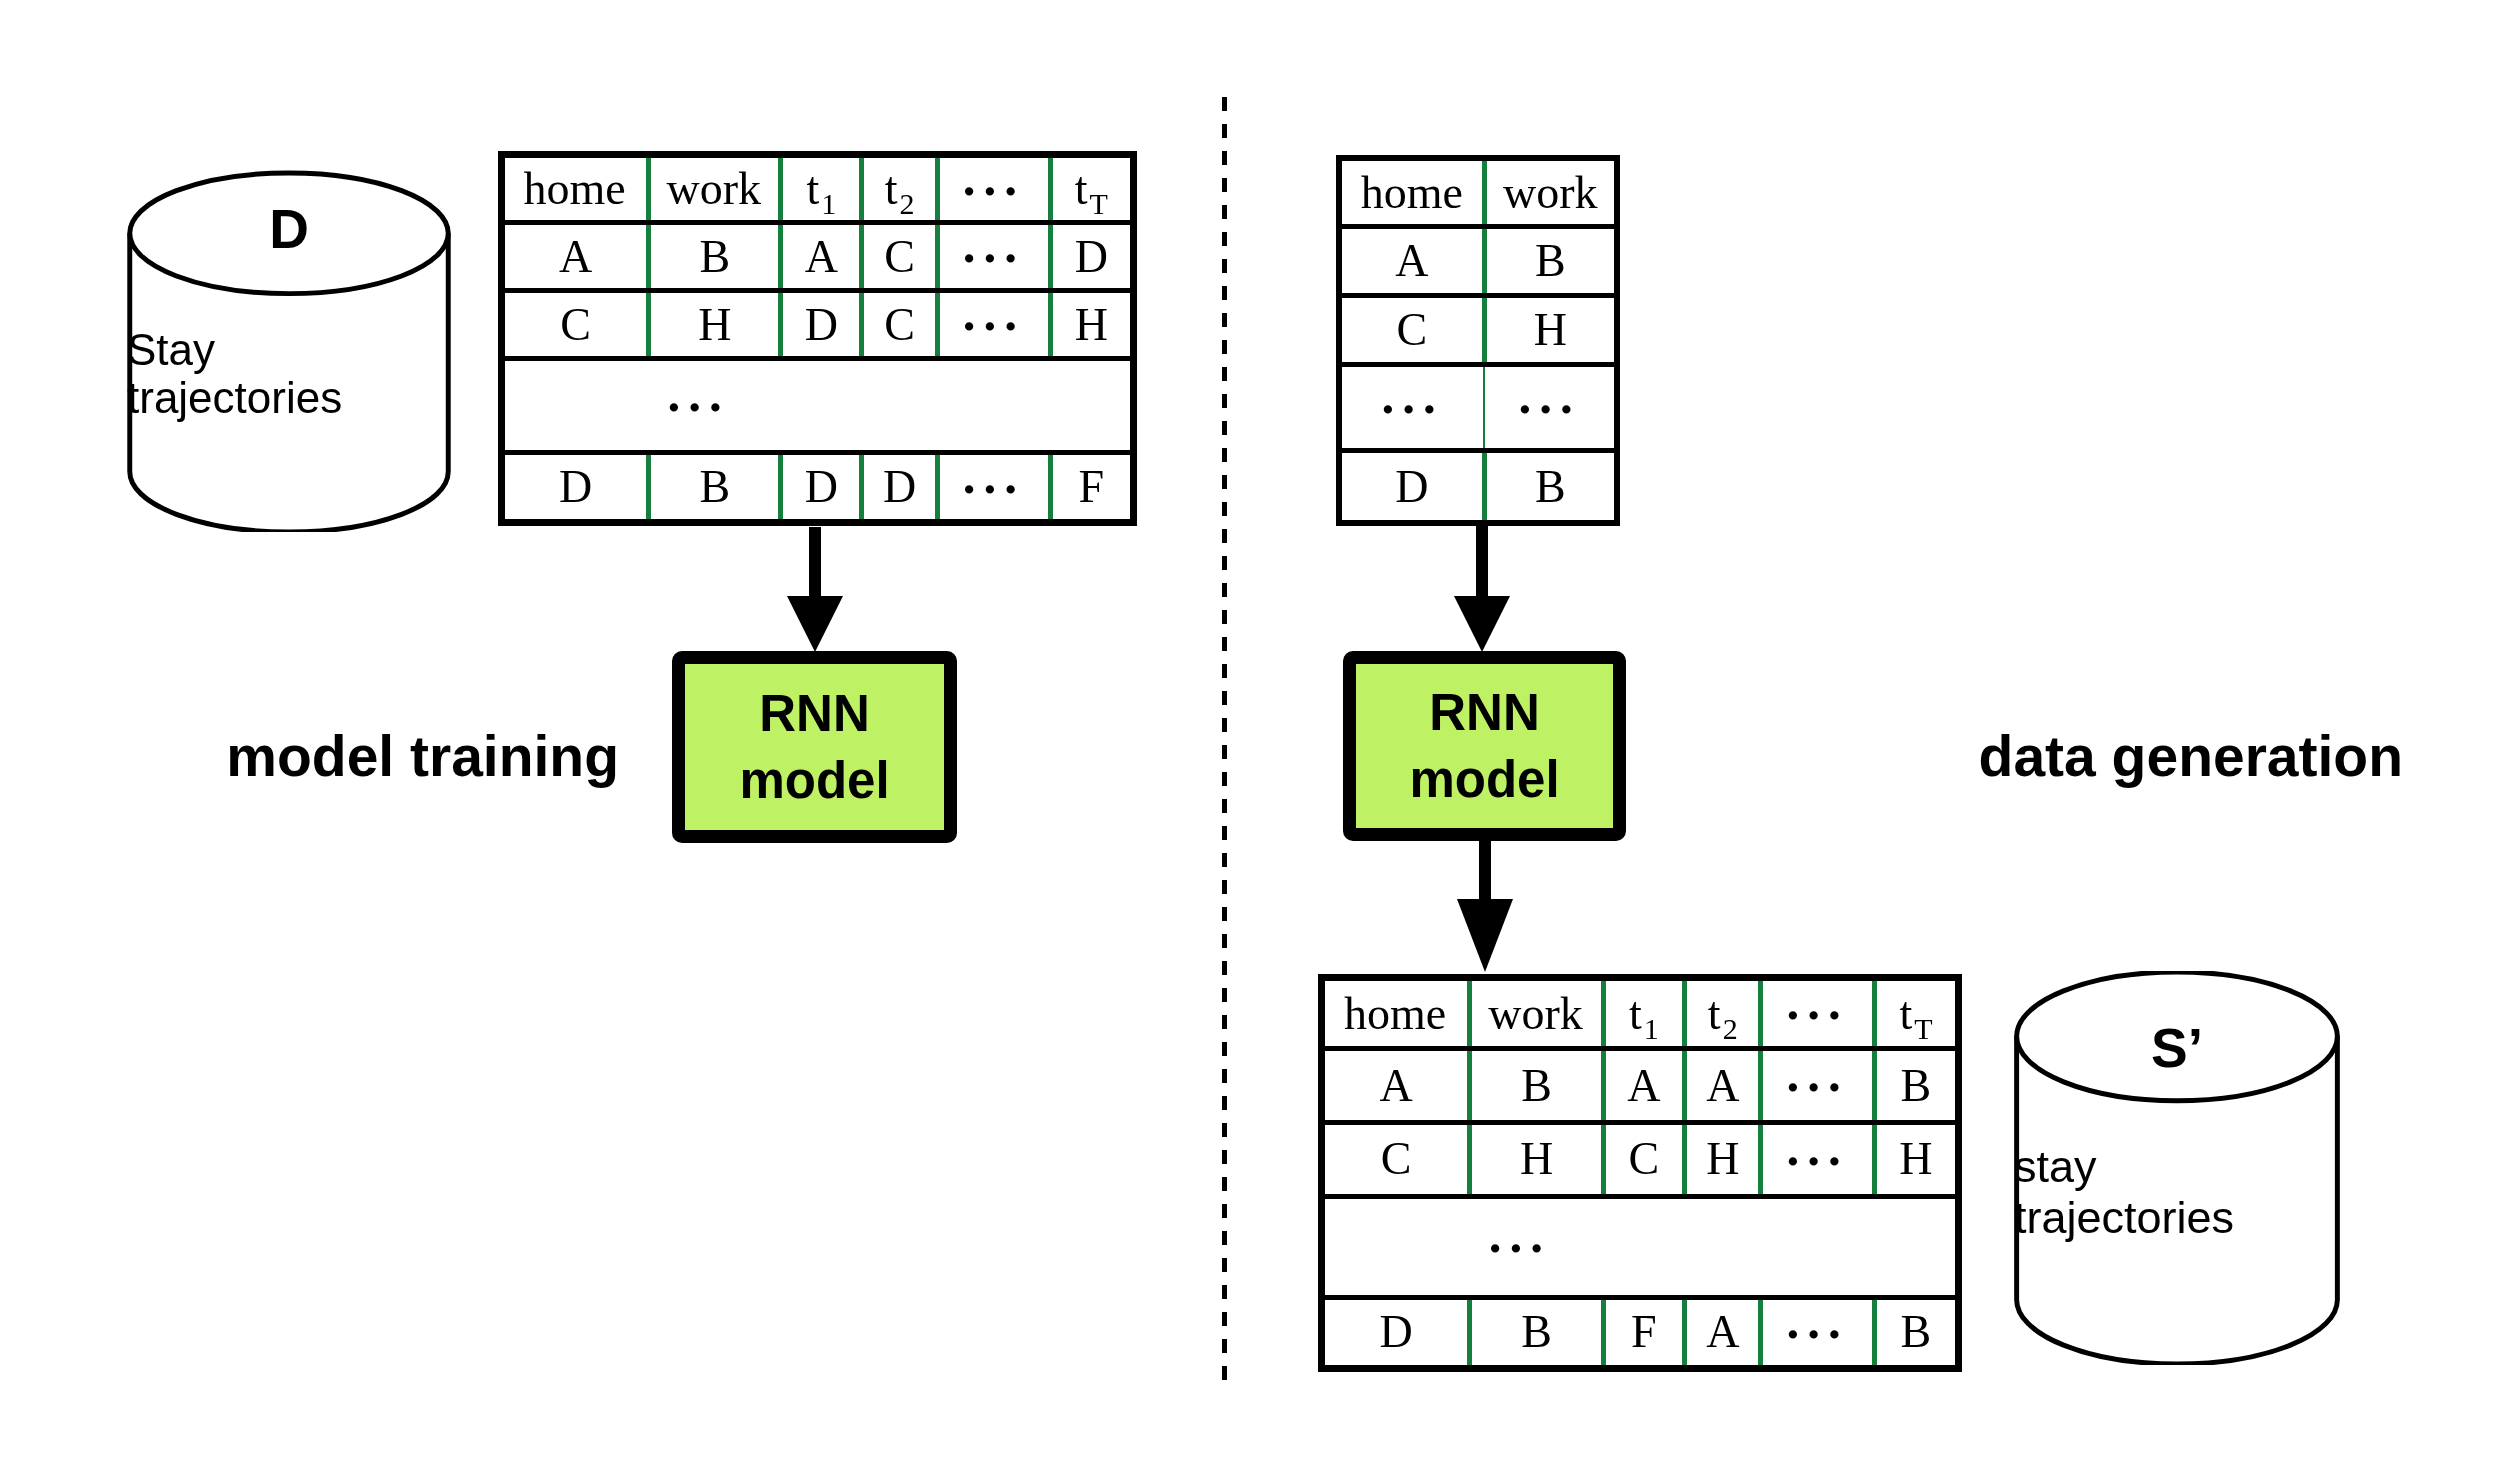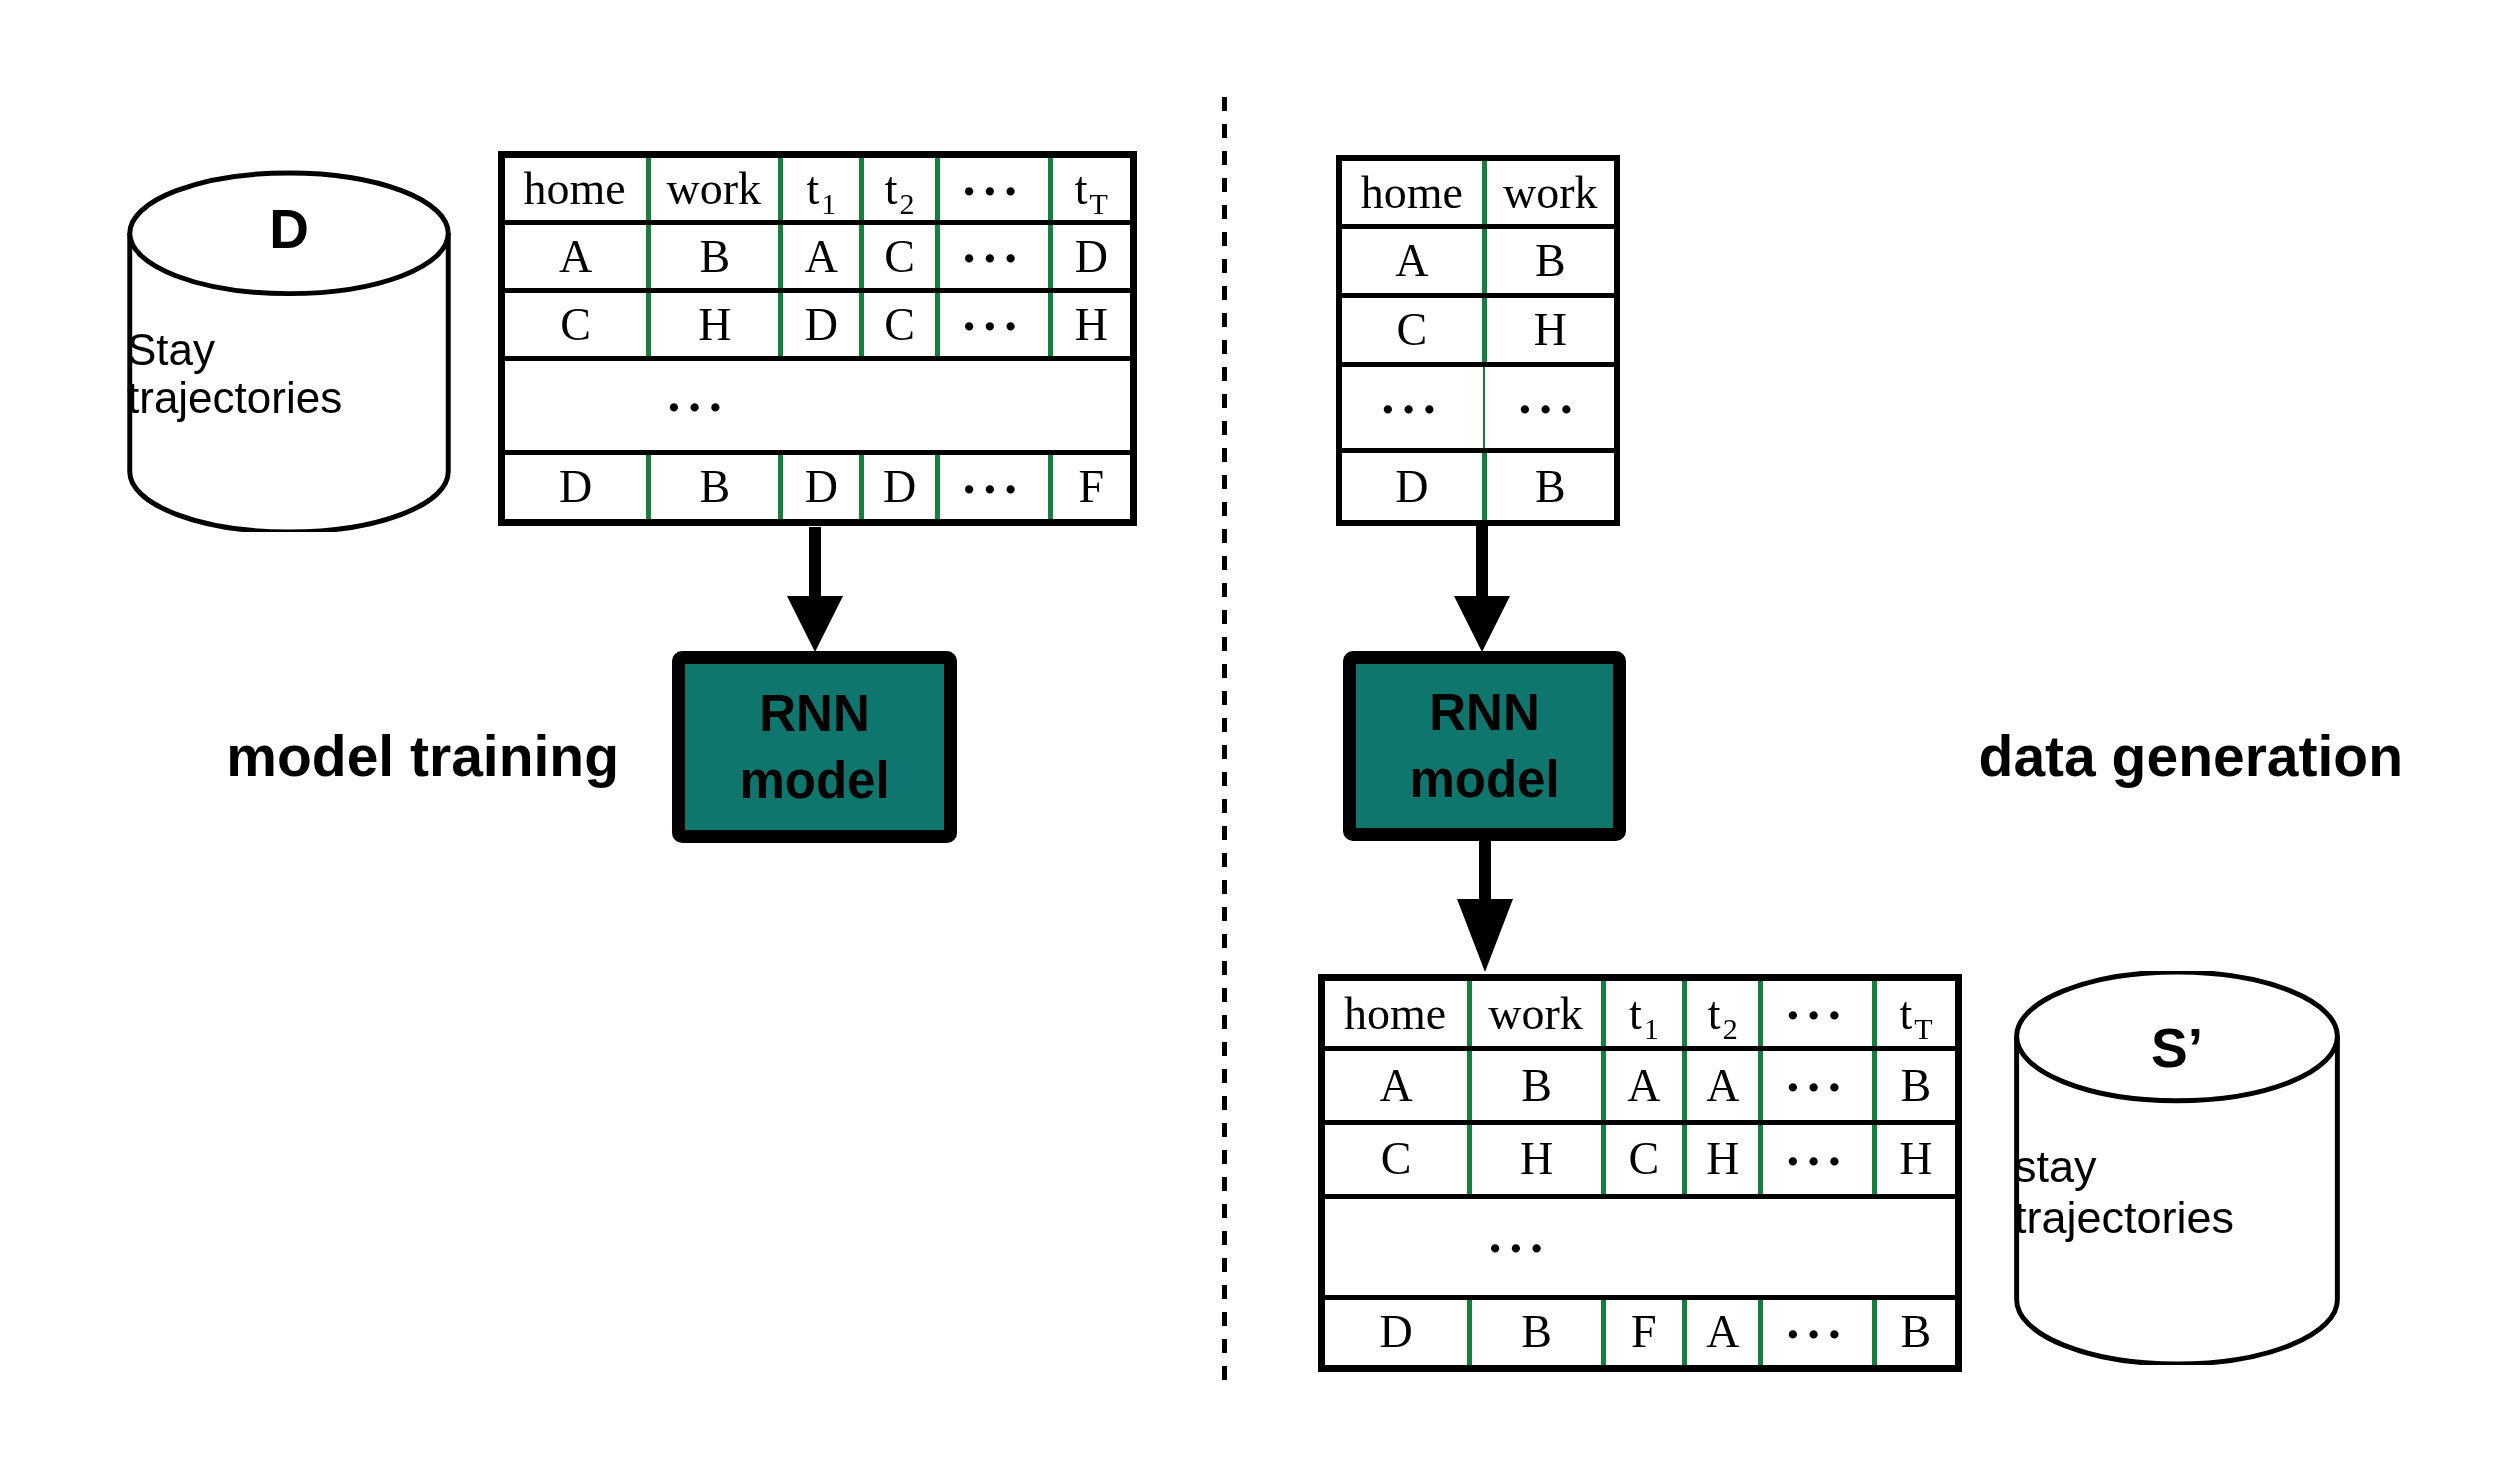--- a/index.html
+++ b/index.html
@@ -43,21 +43,21 @@
              font-weight:bold;font-size:55px;line-height:59px;}
   .cyl-caption{position:absolute;left:0;right:0;text-align:left;font-size:44px;line-height:48px;}
   #cyl-left{left:127px;top:170px;width:324px;height:362px;}
   #cyl-left .cyl-title{top:30px;}
   #cyl-left .cyl-caption{top:156px;}
   #cyl-right{left:2014px;top:971px;width:326px;height:394px;}
   #cyl-right .cyl-title{top:48px;}
   #cyl-right .cyl-caption{top:170px;font-size:45px;line-height:51px;}
 
   
-  .rnnbox{position:absolute;border:13px solid #000;border-radius:10px;background:#0f766e;
+  .rnnbox{position:absolute;border:13px solid #000;border-radius:10px;background:#bef264;
           display:flex;flex-direction:column;align-items:center;justify-content:center;
           font-weight:bold;font-size:51px;line-height:67px;box-sizing:border-box;text-align:center;}
   #rnn-left{left:672px;top:651px;width:285px;height:192px;}
   #rnn-right{left:1343px;top:651px;width:283px;height:190px;}
 
   
   .stem{position:absolute;width:12px;background:#000;}
   .ahead{position:absolute;width:0;height:0;
          border-left:28px solid transparent;border-right:28px solid transparent;}
   #arrow1-stem{left:809px;top:527px;height:71px;}

